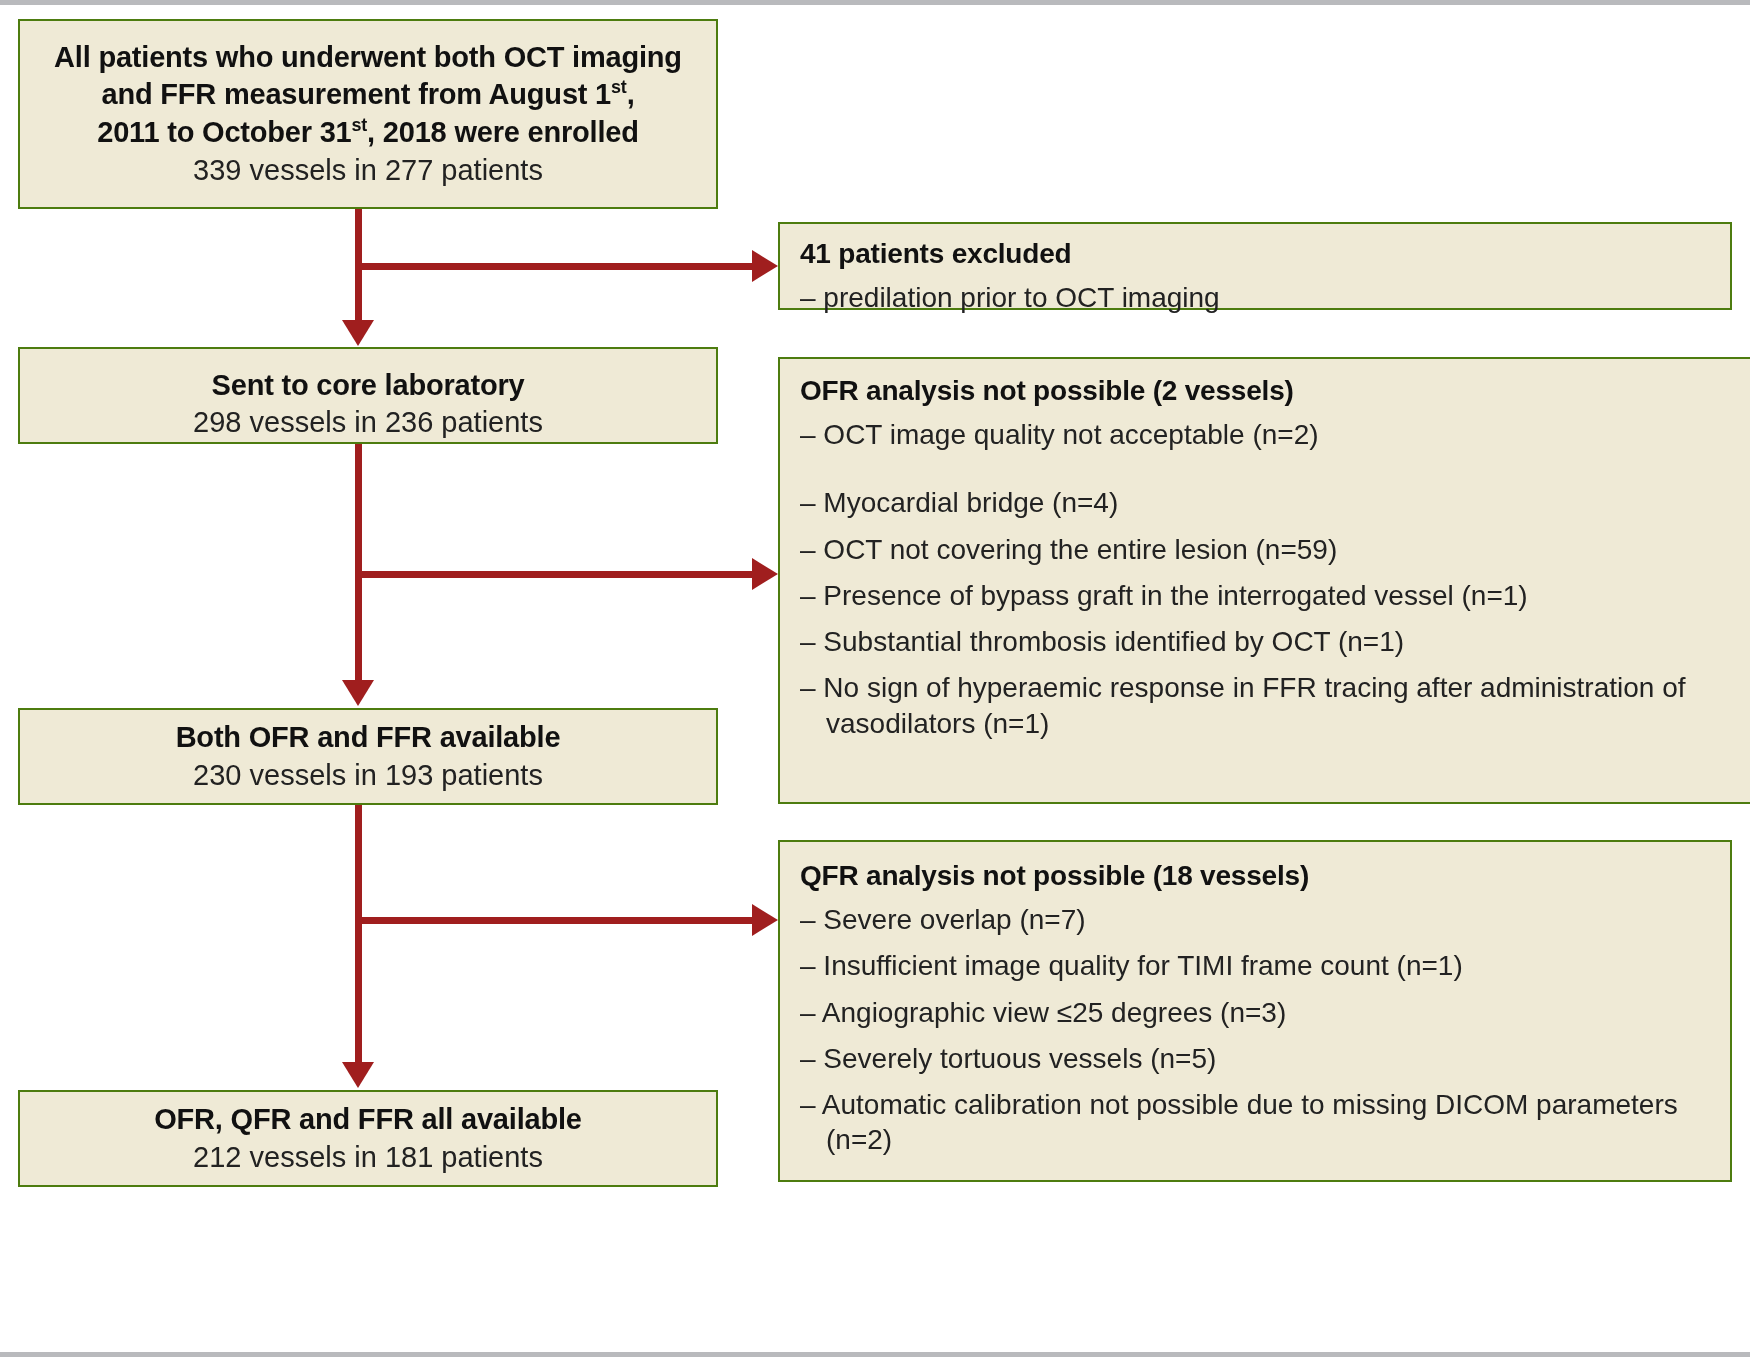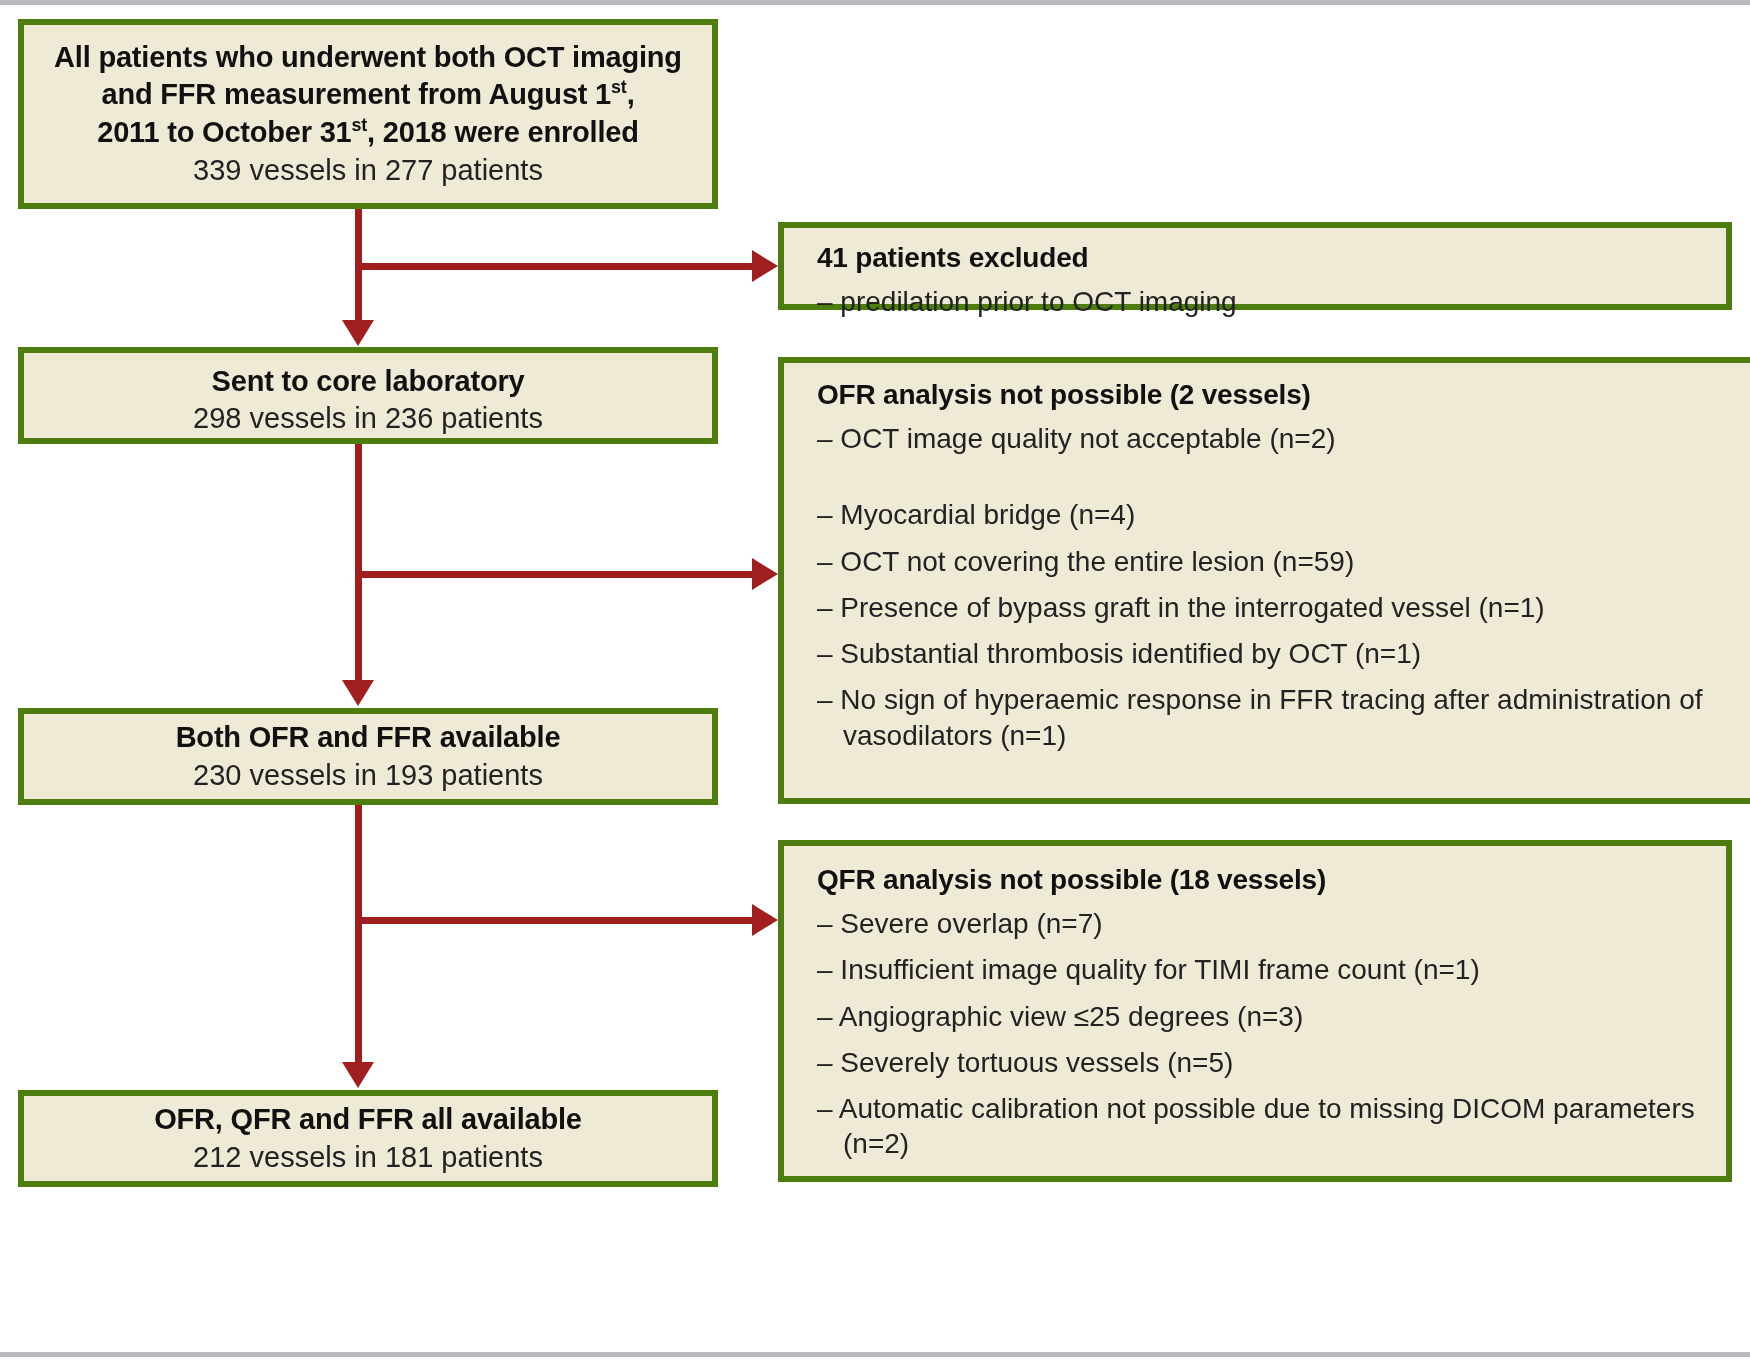--- a/index.html
+++ b/index.html
@@ -22,21 +22,21 @@
     width: 1750px;
     height: 5px;
     background: #b9babd;
   }
   .frame-rule.top { top: 0; }
   .frame-rule.bottom { top: 1352px; }
 
   .box {
     position: absolute;
     background: #efead6;
-    border: 6px solid #4d7c0f;
+    border: 2px solid #4d7c0f;
     box-sizing: border-box;
   }
   .box-center {
     display: flex;
     flex-direction: column;
     align-items: center;
     justify-content: center;
     text-align: center;
   }
   .hdr {
@@ -56,28 +56,28 @@
     color: #111111;
     font-size: 28px;
     line-height: 1.25;
     margin: 0 0 9px 0;
     letter-spacing: -0.2px;
   }
   .excl-item {
     color: #222222;
     font-size: 28px;
     line-height: 1.26;
-    margin: 8px 0 11px 0;
+    margin: 0 0 11px 0;
     padding-left: 26px;
     text-indent: -26px;
   }
   .excl-item:last-child { margin-bottom: 0; }
   .excl-body {
     position: absolute;
-    left: 33px;
+    left: 20px;
     right: 14px;
   }
   .group-gap { height: 22px; }
 
   
   .conn {
     position: absolute;
     background: #a01e1e;
   }
   .v-line { width: 7px; }

